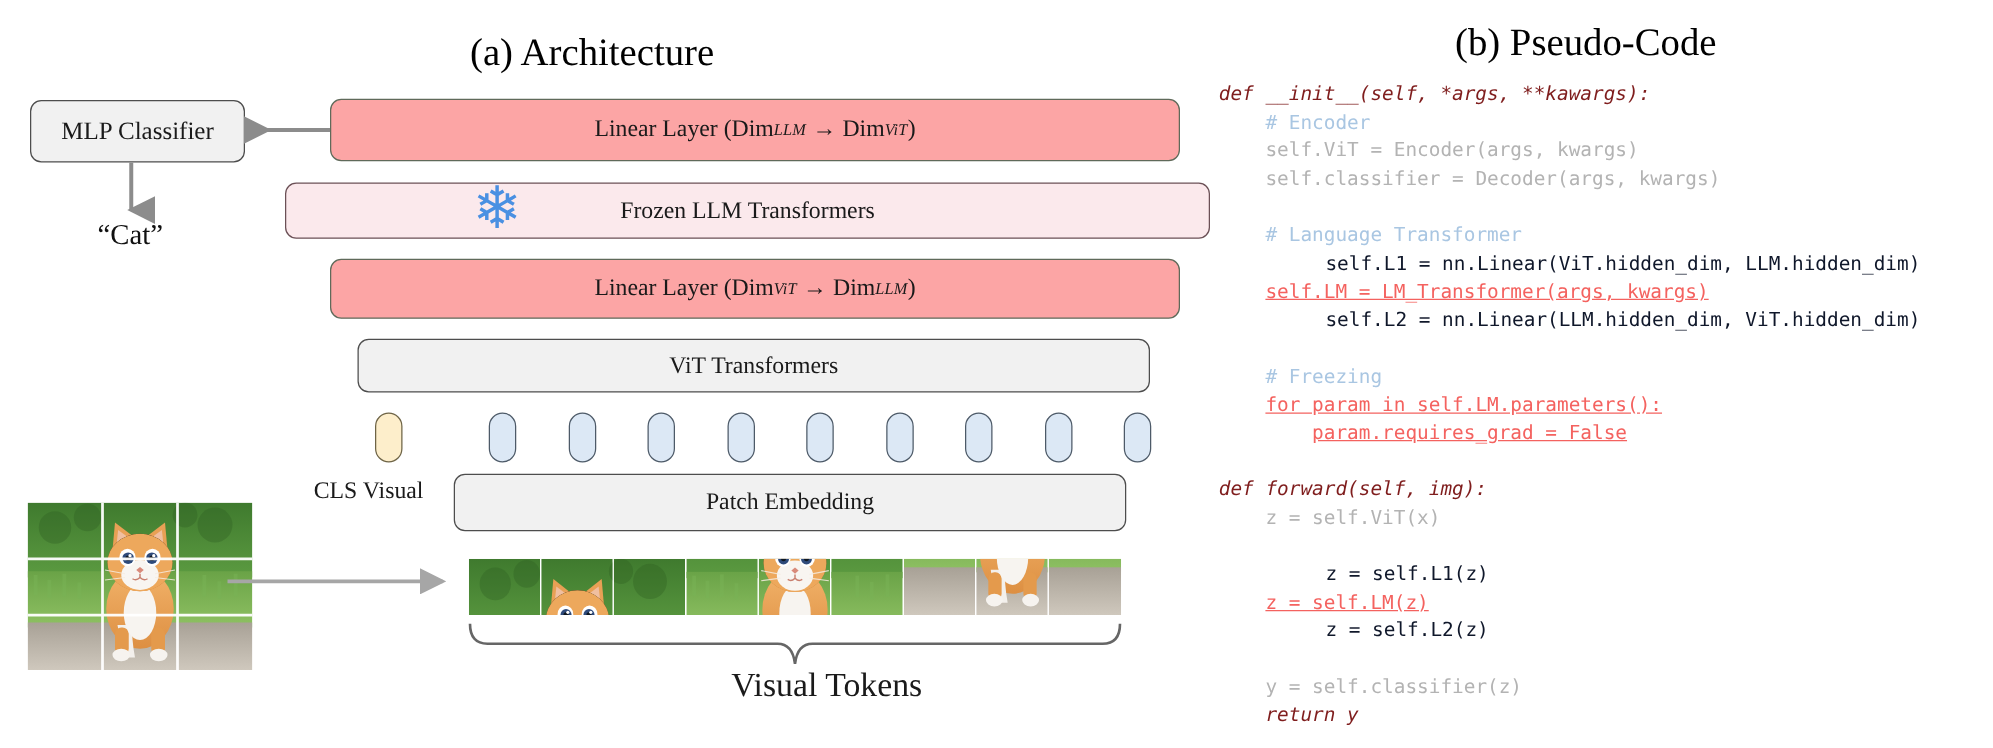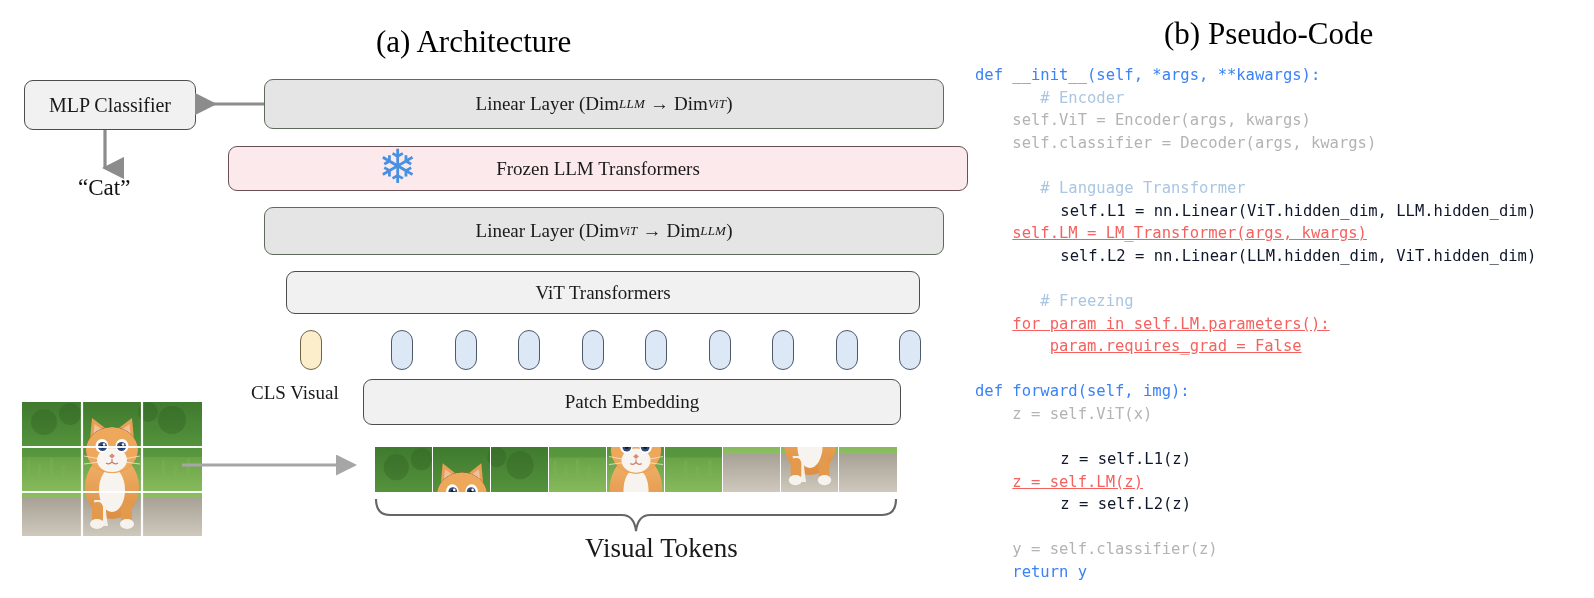--- a/index.html
+++ b/index.html
@@ -30,21 +30,21 @@
     border:1.4px solid #4d4d4d;
     border-radius:9px;
     display:flex;
     align-items:center;
     justify-content:center;
     font-family:"Liberation Serif", serif;
     font-size:19px;
     color:#1a1a1a;
     white-space:nowrap;
   }
-  .box.green{background:#e5e5e5;border-color:#5f6a5a;}
+  .box.green{background:#fca5a5;border-color:#5f6a5a;}
   .box.pink {background:#fbe9ec;border-color:#6b5056;}
   .box.gray {background:#f1f1f1;border-color:#4d4d4d;}
 
   #mlp-classifier{left:24px;top:80px;width:172px;height:50px;font-size:20px;justify-content:center;}
   #linear-top   {left:264px;top:79px;width:680px;height:50px;}
   #frozen-llm   {left:228px;top:146px;width:740px;height:45px;}
   #linear-bottom{left:264px;top:207px;width:680px;height:48px;}
   #vit-transformers{left:286px;top:271px;width:634px;height:43px;}
   #patch-embedding{left:363px;top:379px;width:538px;height:46px;}
 
@@ -122,23 +122,23 @@
   
   #code-panel{
     position:absolute;left:975px;top:64px;
     width:610px;height:530px;
     font-family:"DejaVu Sans Mono", monospace;
     font-size:15.5px;
     line-height:22.6px;
     white-space:pre;
   }
   .cl{display:block;height:22.6px;}
-  .c-key  {color:#3b82f6;}
+  .c-key  {color:#7f1d1d;font-style:italic;}
   .c-dim  {color:#b3b3b3;}
-  .c-cmt  {color:#a9c6e2;margin-left:28px;}
+  .c-cmt  {color:#a9c6e2;}
   .c-grn  {color:#0f172a;margin-left:48px;}
   .c-red  {color:#f4625f;text-decoration:underline;}
 </style>
 </head>
 <body>
 
 <div class="canvas">
 
   <div class="panel-title" id="title-a">(a) Architecture</div>
   <div class="panel-title" id="title-b">(b) Pseudo-Code</div>

